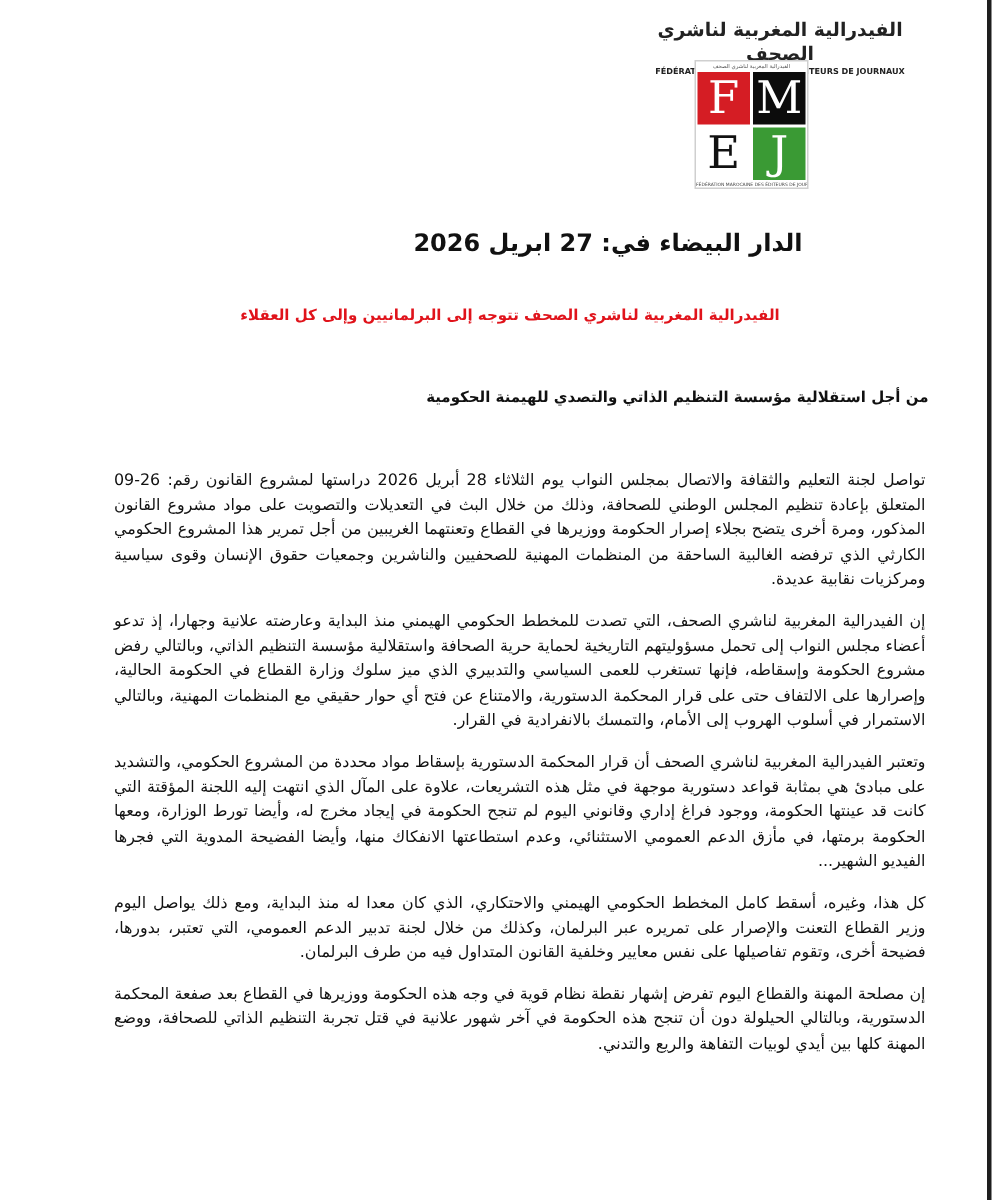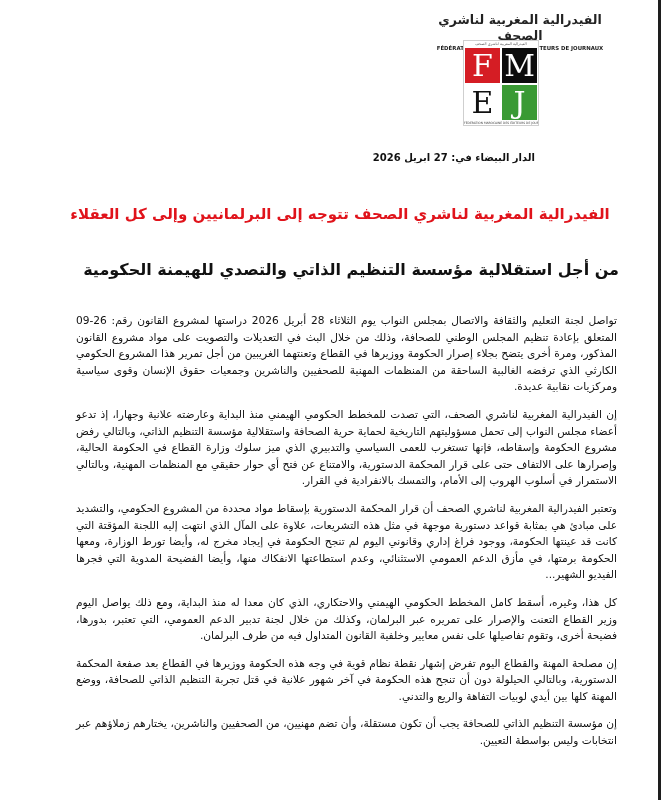--- a/index.html
+++ b/index.html
@@ -18,23 +18,23 @@
     border: 1px solid #cfcfcf; background: #fff; box-sizing: border-box;
   }
   .logo .cap { font-size: 3.6px; color: #555; text-align: center; height: 7px; line-height: 7px; direction: rtl; overflow: hidden; }
   .logo .grid { display: grid; grid-template-columns: 35px 35px; grid-template-rows: 35px 35px; gap: 2px; margin: 0 auto; width: 72px; }
   .tile { display: flex; align-items: center; justify-content: center; font-family: "DejaVu Serif", "Liberation Serif", serif; font-size: 30px; line-height: 1; }
   .tile.f { background: #d51d24; color: #fff; }
   .tile.m { background: #0c0c0c; color: #fff; }
   .tile.e { background: #ffffff; color: #111; }
   .tile.j { background: #3a9a34; color: #fff; }
   .logo .foot { font-size: 3px; color: #444; text-align: center; line-height: 6px; white-space: nowrap; overflow: hidden; }
-  .date { position: absolute; top: 152px; right: 126px; font-size: 10px; font-weight: bold; direction: rtl; }
-  .title { position: absolute; top: 205px; left: 60px; width: 560px; text-align: center; color: #e0131b; font-size: 15px; font-weight: bold; direction: rtl; }
-  .subtitle { position: absolute; top: 260px; right: 42px; font-size: 16px; font-weight: bold; direction: rtl; }
+  .date { position: absolute; top: 152px; right: 126px; font-size: 16px; font-weight: bold; direction: rtl; }
+  .title { position: absolute; top: 205px; left: 60px; width: 560px; text-align: center; color: #e0131b; font-size: 10px; font-weight: bold; direction: rtl; }
+  .subtitle { position: absolute; top: 260px; right: 42px; font-size: 10px; font-weight: bold; direction: rtl; }
   .body { position: absolute; top: 312px; left: 76px; width: 541px; direction: rtl; text-align: justify; font-size: 10.6px; line-height: 16.6px; }
   .body p { margin: 0 0 11px 0; }
 </style>
 </head>
 <body>
 
 <div class="edge"></div>
 
 <div class="header">
   <div class="org-ar">الفيدرالية المغربية لناشري الصحف</div>
@@ -57,14 +57,13 @@
 <div class="title">الفيدرالية المغربية لناشري الصحف تتوجه إلى البرلمانيين وإلى كل العقلاء</div>
 
 <div class="subtitle">من أجل استقلالية مؤسسة التنظيم الذاتي والتصدي للهيمنة الحكومية</div>
 
 <div class="body">
   <p>تواصل لجنة التعليم والثقافة والاتصال بمجلس النواب يوم الثلاثاء 28 أبريل 2026 دراستها لمشروع القانون رقم: 26-09 المتعلق بإعادة تنظيم المجلس الوطني للصحافة، وذلك من خلال البث في التعديلات والتصويت على مواد مشروع القانون المذكور، ومرة أخرى يتضح بجلاء إصرار الحكومة ووزيرها في القطاع وتعنتهما الغريبين من أجل تمرير هذا المشروع الحكومي الكارثي الذي ترفضه الغالبية الساحقة من المنظمات المهنية للصحفيين والناشرين وجمعيات حقوق الإنسان وقوى سياسية ومركزيات نقابية عديدة.</p>
   <p>إن الفيدرالية المغربية لناشري الصحف، التي تصدت للمخطط الحكومي الهيمني منذ البداية وعارضته علانية وجهارا، إذ تدعو أعضاء مجلس النواب إلى تحمل مسؤوليتهم التاريخية لحماية حرية الصحافة واستقلالية مؤسسة التنظيم الذاتي، وبالتالي رفض مشروع الحكومة وإسقاطه، فإنها تستغرب للعمى السياسي والتدبيري الذي ميز سلوك وزارة القطاع في الحكومة الحالية، وإصرارها على الالتفاف حتى على قرار المحكمة الدستورية، والامتناع عن فتح أي حوار حقيقي مع المنظمات المهنية، وبالتالي الاستمرار في أسلوب الهروب إلى الأمام، والتمسك بالانفرادية في القرار.</p>
   <p>وتعتبر الفيدرالية المغربية لناشري الصحف أن قرار المحكمة الدستورية بإسقاط مواد محددة من المشروع الحكومي، والتشديد على مبادئ هي بمثابة قواعد دستورية موجهة في مثل هذه التشريعات، علاوة على المآل الذي انتهت إليه اللجنة المؤقتة التي كانت قد عينتها الحكومة، ووجود فراغ إداري وقانوني اليوم لم تنجح الحكومة في إيجاد مخرج له، وأيضا تورط الوزارة، ومعها الحكومة برمتها، في مأزق الدعم العمومي الاستثنائي، وعدم استطاعتها الانفكاك منها، وأيضا الفضيحة المدوية التي فجرها الفيديو الشهير...</p>
   <p>كل هذا، وغيره، أسقط كامل المخطط الحكومي الهيمني والاحتكاري، الذي كان معدا له منذ البداية، ومع ذلك يواصل اليوم وزير القطاع التعنت والإصرار على تمريره عبر البرلمان، وكذلك من خلال لجنة تدبير الدعم العمومي، التي تعتبر، بدورها، فضيحة أخرى، وتقوم تفاصيلها على نفس معايير وخلفية القانون المتداول فيه من طرف البرلمان.</p>
   <p>إن مصلحة المهنة والقطاع اليوم تفرض إشهار نقطة نظام قوية في وجه هذه الحكومة ووزيرها في القطاع بعد صفعة المحكمة الدستورية، وبالتالي الحيلولة دون أن تنجح هذه الحكومة في آخر شهور علانية في قتل تجربة التنظيم الذاتي للصحافة، ووضع المهنة كلها بين أيدي لوبيات التفاهة والريع والتدني.</p>
-  <p>إن مؤسسة التنظيم الذاتي للصحافة يجب أن تكون مستقلة، وأن تضم مهنيين، من الصحفيين والناشرين، يختارهم زملاؤهم عبر انتخابات وليس بواسطة التعيين.</p>
 </div>
 
 </body></html>

